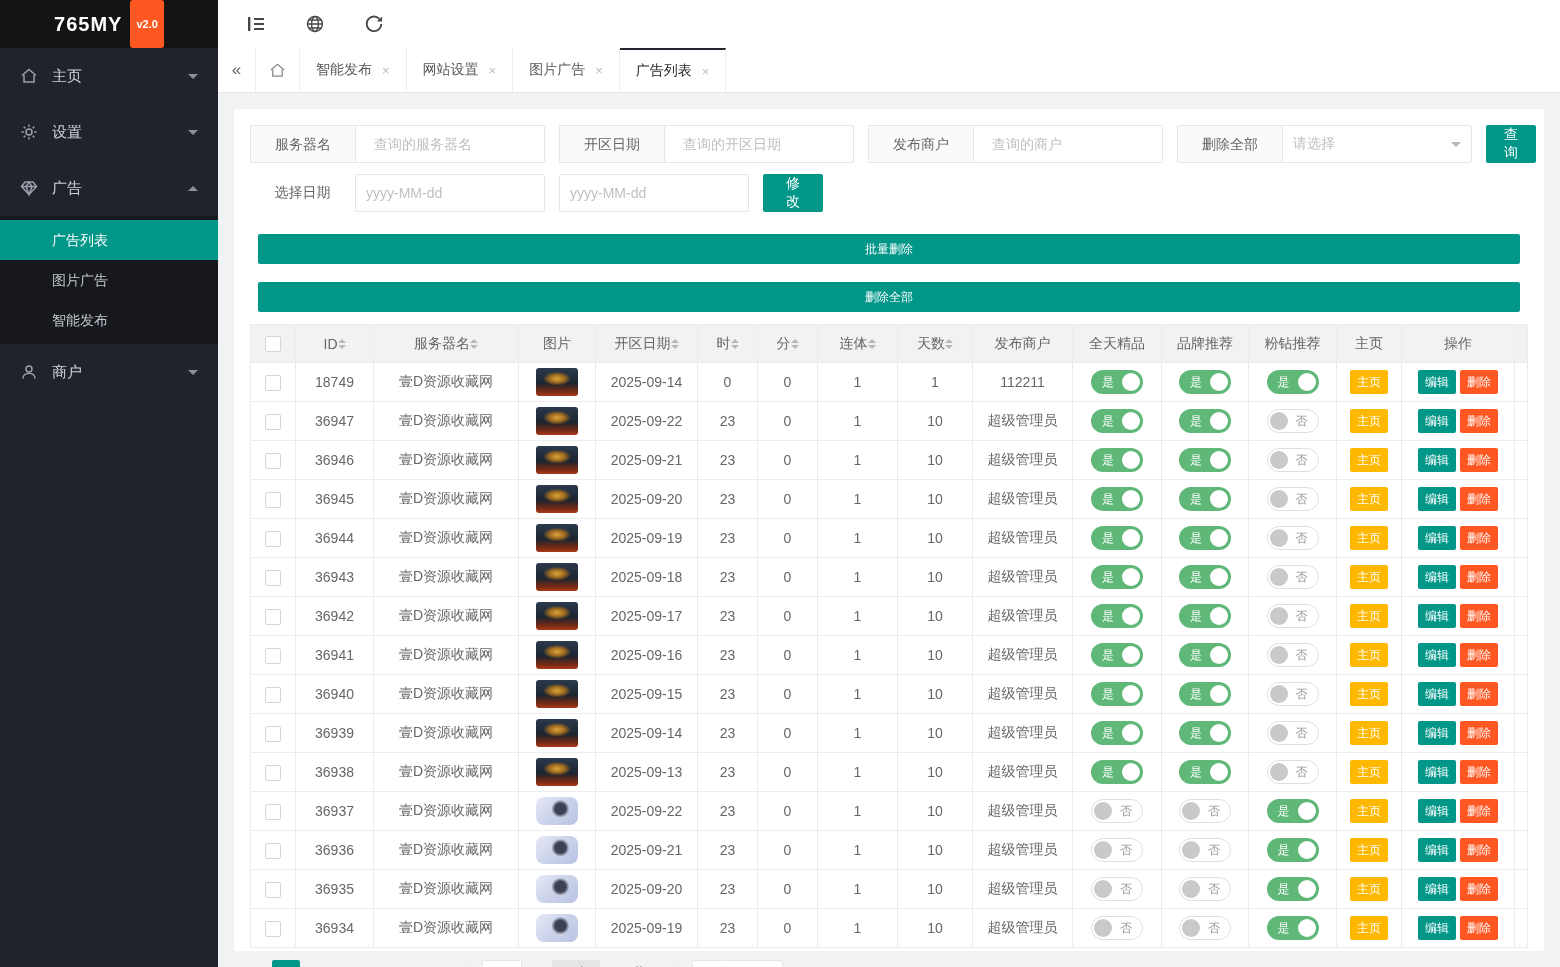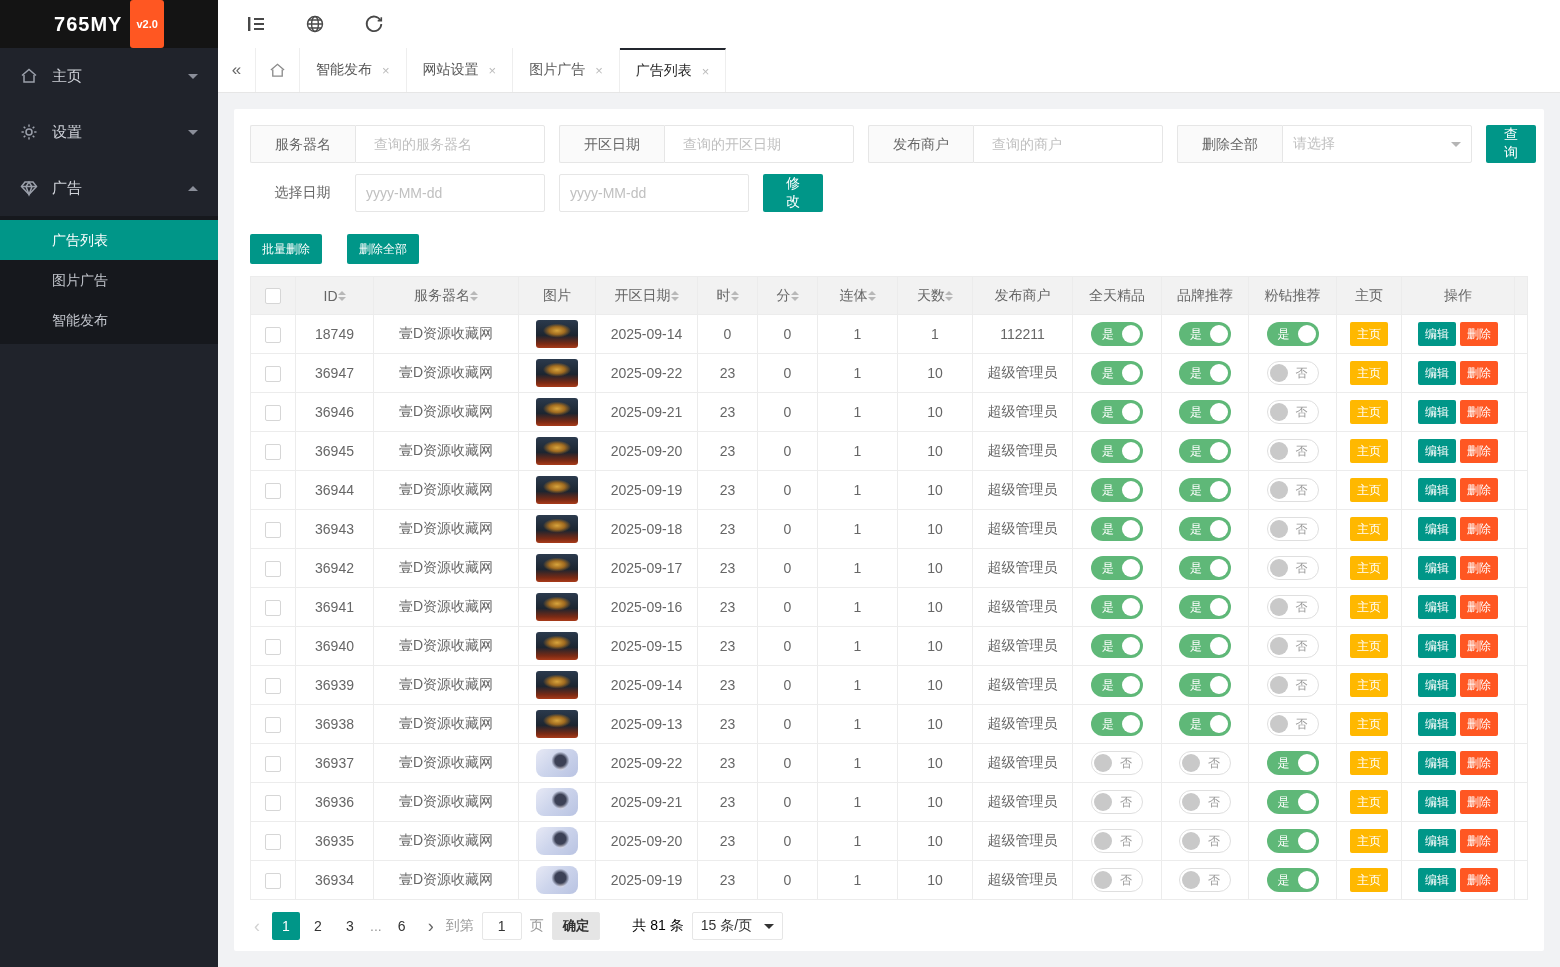--- a/index.html
+++ b/index.html
@@ -48,21 +48,21 @@
   .fake-select .caret.down { border-top-color:#b5b5b5; }
   .plain-label { width:105px; text-align:center; color:#666; }
   .date-input { width:190px; height:38px; border:1px solid #e6e6e6; padding:0 10px; font-size:14px; border-radius:2px; outline:none; font-family:"Liberation Sans",sans-serif; }
   .date-input::placeholder { color:#c0c0c0; }
   .date-gap { width:14px; }
   .btn { border:none; cursor:pointer; color:#fff; border-radius:2px; font-family:Liberation Serif, serif;text-align:center; }
   .btn-primary { background:#009688; height:38px; padding:0 18px; font-size:14px; }
   .btn-search { margin-left:0; width:62px; }
   .btn-modify { margin-left:14px; width:60px; }
 
-  .bulk-row { margin:22px 0 12px; display:flex; gap:25px; }
+  .bulk-row { margin:22px 8px 12px; display:flex; gap:18px;flex-direction:column; }
   .btn-bulk { background:#009688; height:30px; padding:0 12px; font-size:12px; }
 
   
   table { width:100%; border-collapse:collapse; table-layout:fixed; }
   th, td { border:1px solid #ececec; text-align:center; font-size:14px; color:#666; overflow:hidden; white-space:nowrap; }
   thead th { background:#f2f2f2; height:38px; font-weight:normal; }
   tbody td { height:39px; background:#fff; }
   .th-inner { display:inline-flex; align-items:center; }
   .sort-icon { display:inline-flex; flex-direction:column; gap:2px; }
   .sort-icon i { width:0; height:0; border-left:4px solid transparent; border-right:4px solid transparent; display:block; }
@@ -153,20 +153,30 @@
     <span class="mi-label">广告</span>
     <span class="caret up"></span>
   </div>
 
   <div class="submenu">
     <div class="submenu-item active">广告列表</div>
     <div class="submenu-item">图片广告</div>
     <div class="submenu-item">智能发布</div>
   </div>
 
+  <div class="menu-item">
+    <span class="mi-icon">
+      <svg viewBox="0 0 18 18" width="18" height="18" fill="none" stroke="currentColor" stroke-width="1.5">
+          <circle cx="9" cy="6" r="3"></circle>
+          <path d="M3 15.5c0-3.2 2.7-5.3 6-5.3s6 2.1 6 5.3"></path>
+        </svg>
+    </span>
+    <span class="mi-label">商户</span>
+    <span class="caret down"></span>
+  </div>
 </aside>
 
 <div class="main">
 
   <div class="topbar">
     <span class="tb-icon">
       <svg viewBox="0 0 20 20" width="20" height="20" fill="currentColor">
           <rect x="2" y="3" width="2.4" height="14"></rect>
           <rect x="8" y="4" width="10" height="2"></rect>
           <rect x="8" y="9" width="10" height="2"></rect>

